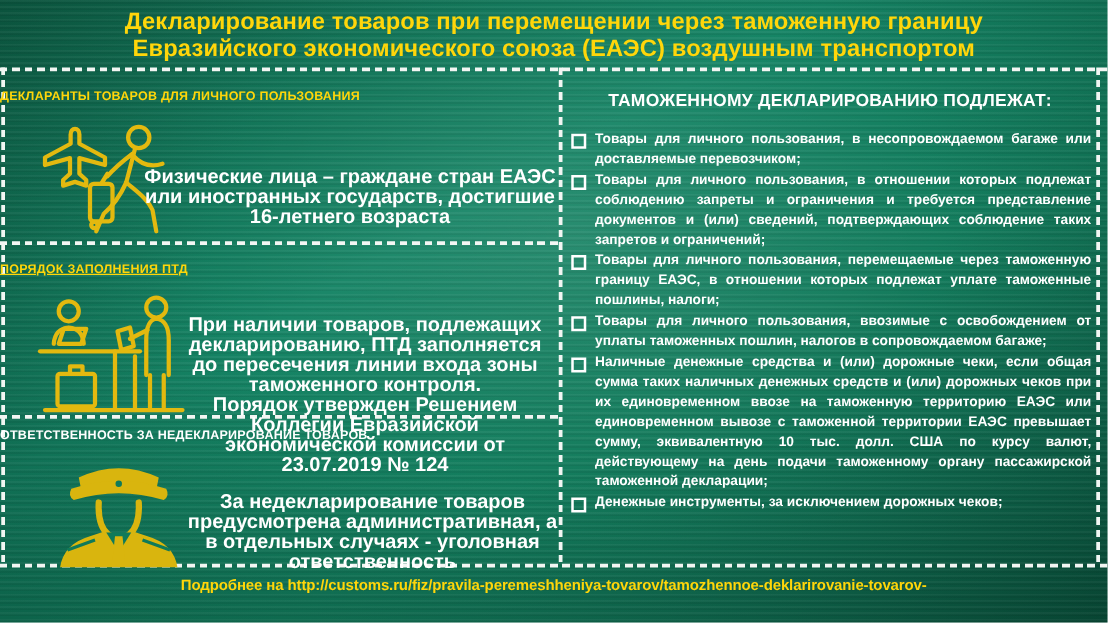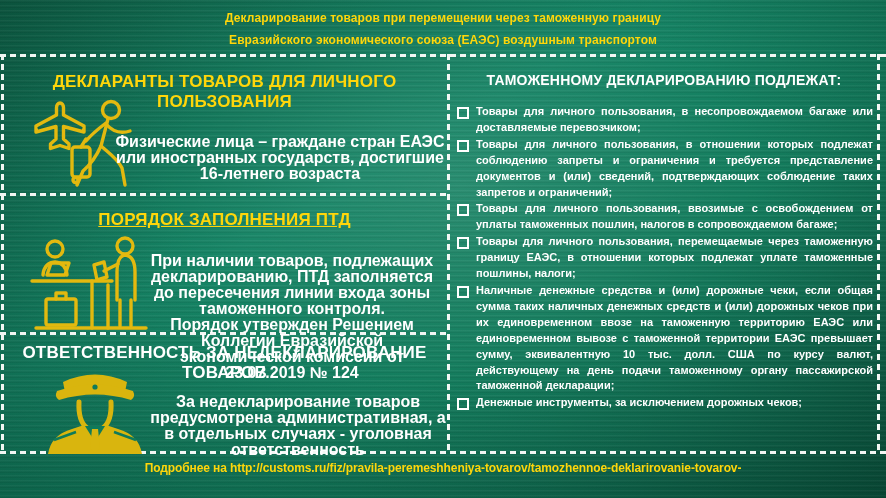--- a/index.html
+++ b/index.html
@@ -9,24 +9,24 @@
     background:
       radial-gradient(ellipse at 52% 38%, rgba(255,255,255,0.10) 0%, rgba(255,255,255,0.02) 45%, rgba(0,0,0,0.22) 100%),
       repeating-linear-gradient(180deg, rgba(255,255,255,0.05) 0 1px, rgba(0,0,0,0.06) 2px 3px, rgba(255,255,255,0.0) 3px 5px),
       linear-gradient(150deg,#0b6046 0%,#118262 38%,#0f7a5a 62%,#09563f 100%);
   }
   .abs{position:absolute;}
   .dash-h{height:3px;background:repeating-linear-gradient(90deg,#f2f6f3 0 6px,transparent 6px 10px);}
   .dash-v{width:3px;background:repeating-linear-gradient(180deg,#f2f6f3 0 6px,transparent 6px 10px);}
   .title{
     left:0;top:7px;width:886px;text-align:center;
-    color:#ffd60a;font-weight:bold;font-size:12px;line-height:22px;letter-spacing:0.1px;
+    color:#ffd60a;font-weight:bold;font-size:19px;line-height:22px;letter-spacing:0.1px;
   }
   .sec-head{
-    width:449px;left:0;text-align:center;font-weight:bold;font-size:17px;letter-spacing:0.2px;
+    width:449px;left:0;font-weight:bold;font-size:10px;letter-spacing:0.2px;
   }
   .sec-head.yellow{color:#ffd60a;}
   .sec-head.white{color:#ffffff;}
   .right-head{
     left:449px;width:430px;text-align:center;color:#ffffff;font-weight:bold;font-size:14px;letter-spacing:0.2px;
   }
   .body-text{
     color:#ffffff;font-weight:bold;font-size:16px;line-height:16px;text-align:center;margin-top:13px;
   }
   .check-list{
@@ -131,25 +131,25 @@
     <li>
       <span class="checkbox"></span>
       <span class="li-text">Товары для личного пользования, в несопровождаемом багаже или доставляемые перевозчиком;</span>
     </li>
     <li>
       <span class="checkbox"></span>
       <span class="li-text">Товары для личного пользования, в отношении которых подлежат соблюдению запреты и ограничения и требуется представление документов и (или) сведений, подтверждающих соблюдение таких запретов и ограничений;</span>
     </li>
     <li>
       <span class="checkbox"></span>
-      <span class="li-text">Товары для личного пользования, ввозимые с освобождением от уплаты таможенных пошлин, налогов в сопровождаемом багаже;</span>
+      <span class="li-text">Товары для личного пользования, перемещаемые через таможенную границу ЕАЭС, в отношении которых подлежат уплате таможенные пошлины, налоги;</span>
     </li>
     <li>
       <span class="checkbox"></span>
-      <span class="li-text">Товары для личного пользования, перемещаемые через таможенную границу ЕАЭС, в отношении которых подлежат уплате таможенные пошлины, налоги;</span>
+      <span class="li-text">Товары для личного пользования, ввозимые с освобождением от уплаты таможенных пошлин, налогов в сопровождаемом багаже;</span>
     </li>
     <li>
       <span class="checkbox"></span>
       <span class="li-text">Наличные денежные средства и (или) дорожные чеки, если общая сумма таких наличных денежных средств и (или) дорожных чеков при их единовременном ввозе на таможенную территорию ЕАЭС или единовременном вывозе с таможенной территории ЕАЭС превышает сумму, эквивалентную 10 тыс. долл. США по курсу валют, действующему на день подачи таможенному органу пассажирской таможенной декларации;</span>
     </li>
     <li>
       <span class="checkbox"></span>
       <span class="li-text">Денежные инструменты, за исключением дорожных чеков;</span>
     </li>
   </ul>

